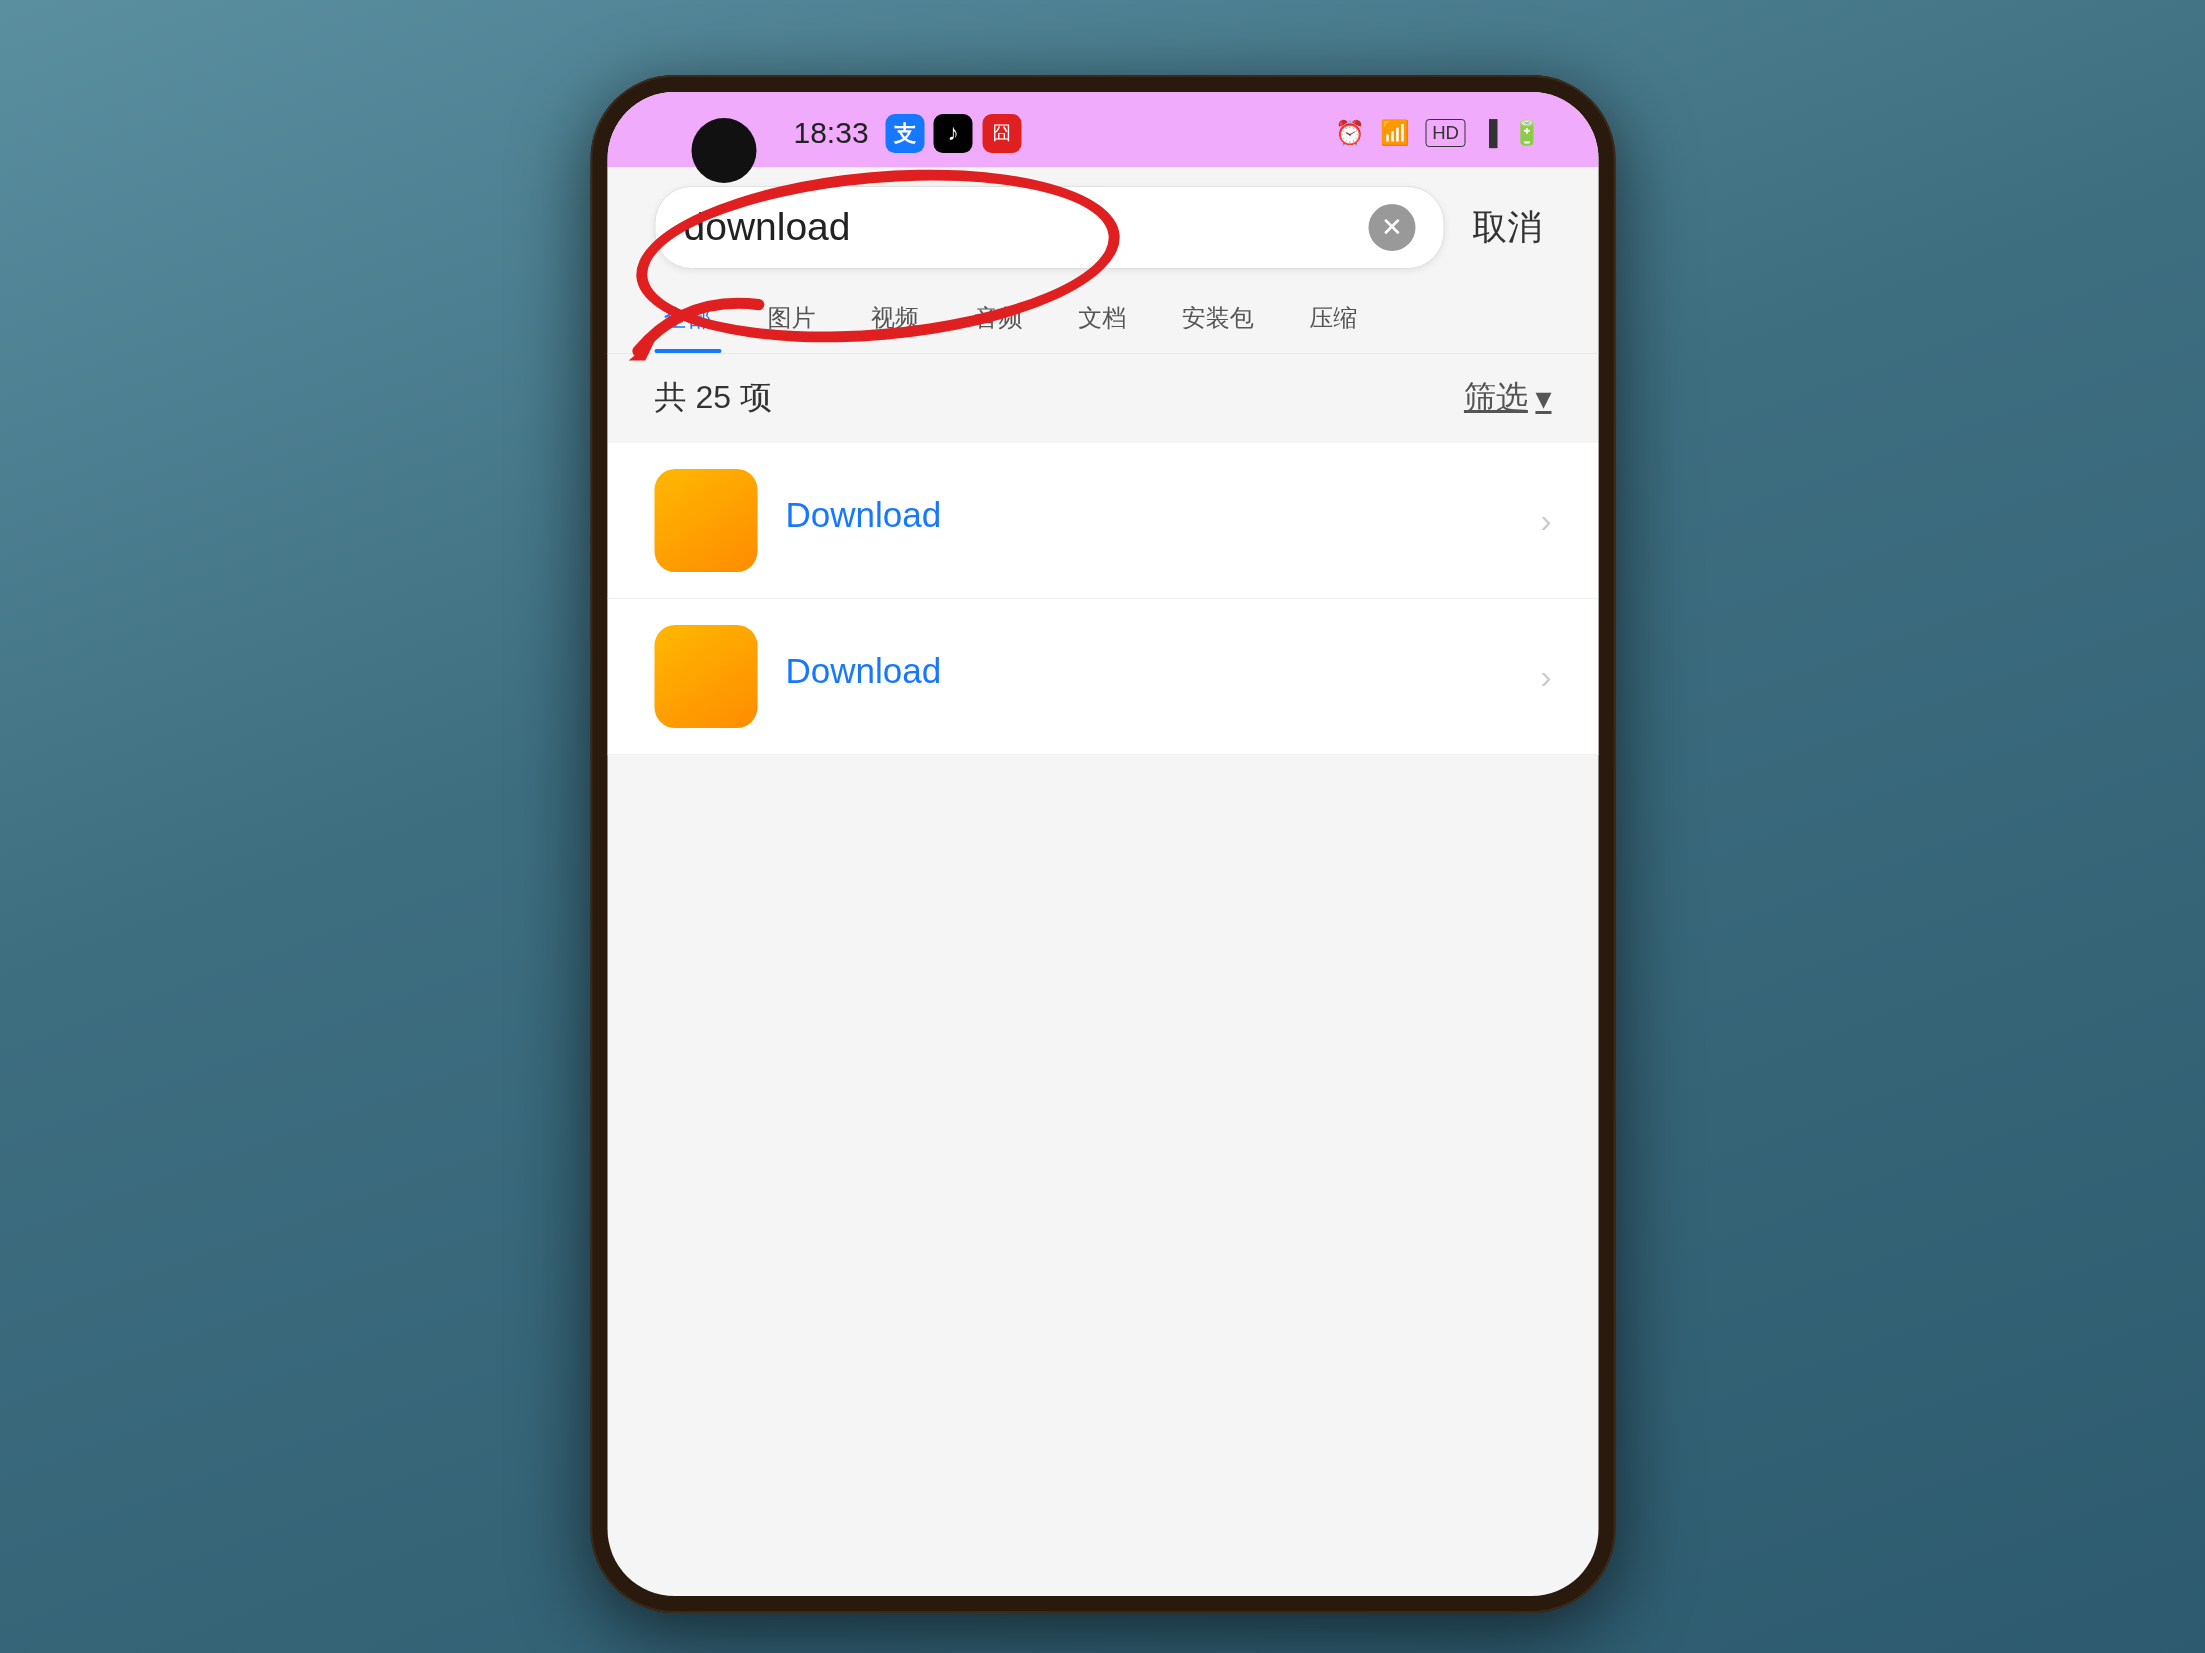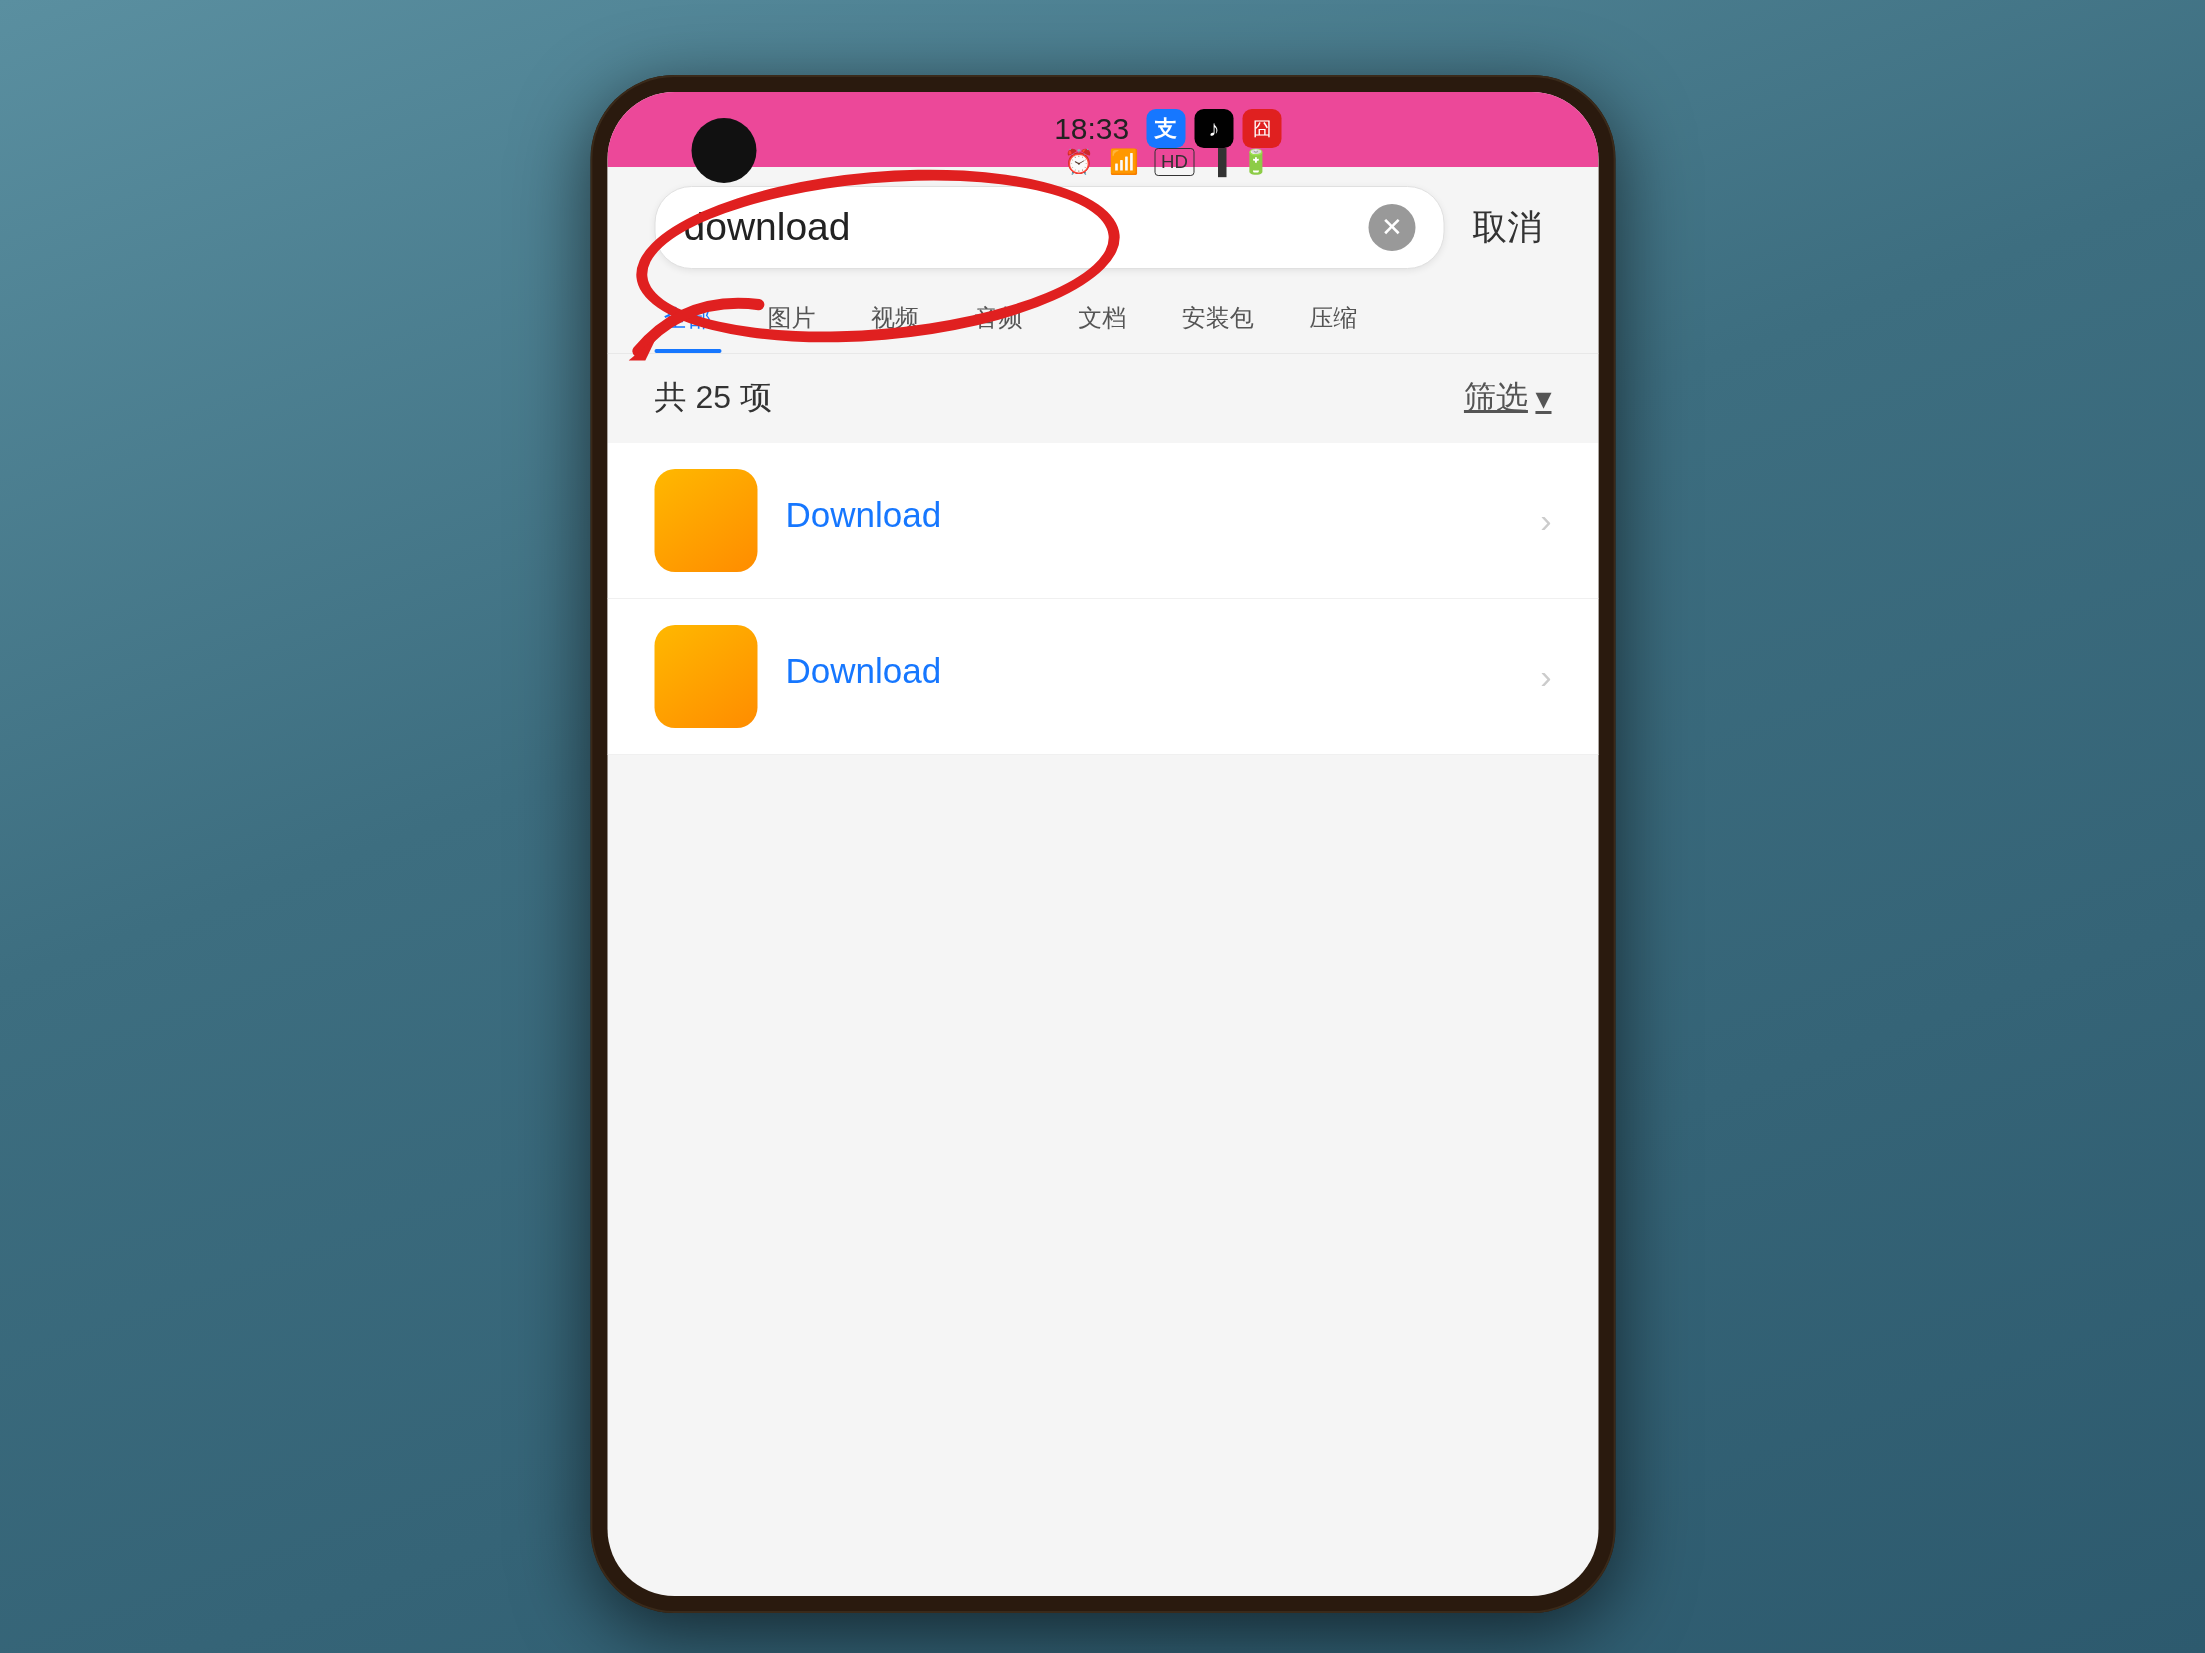--- a/index.html
+++ b/index.html
@@ -46,22 +46,21 @@
       position: relative;
     }
 
     
     .status-bar {
       display: flex;
       align-items: center;
       justify-content: space-between;
       padding: 17px 56px 9.3px 186px;
       height: 75px;
-      background: #ec4899;
-      flex-direction: column;
+      background: #f0abfc;
     }
 
     .status-left {
       display: flex;
       align-items: center;
       gap: 17px;
     }
 
     .status-time {
       font-size: 30px;

